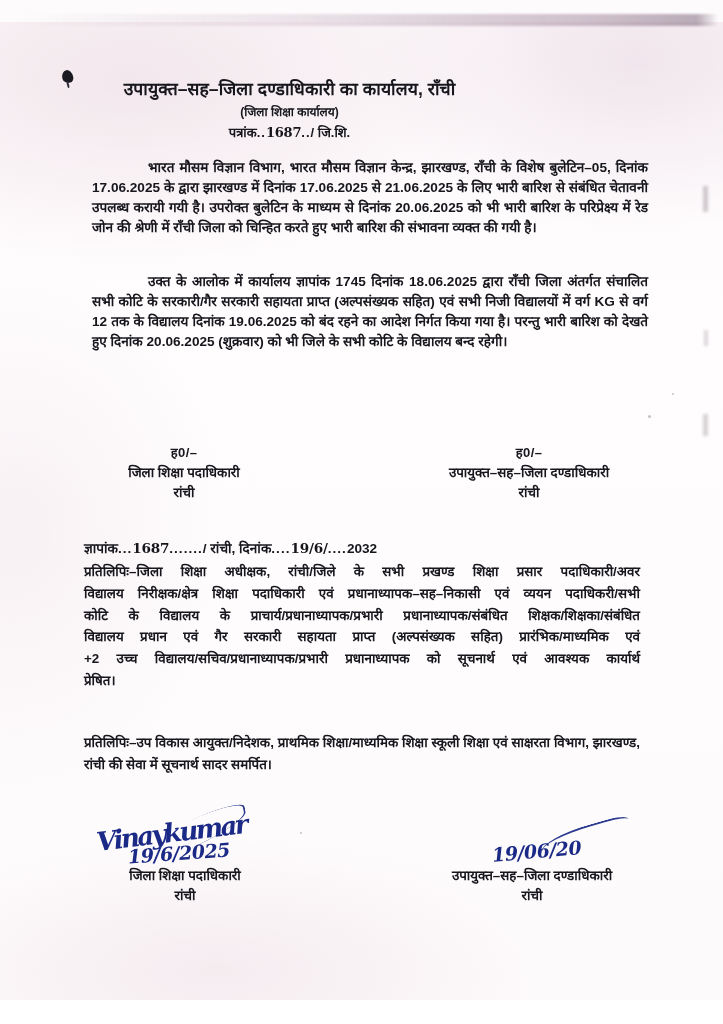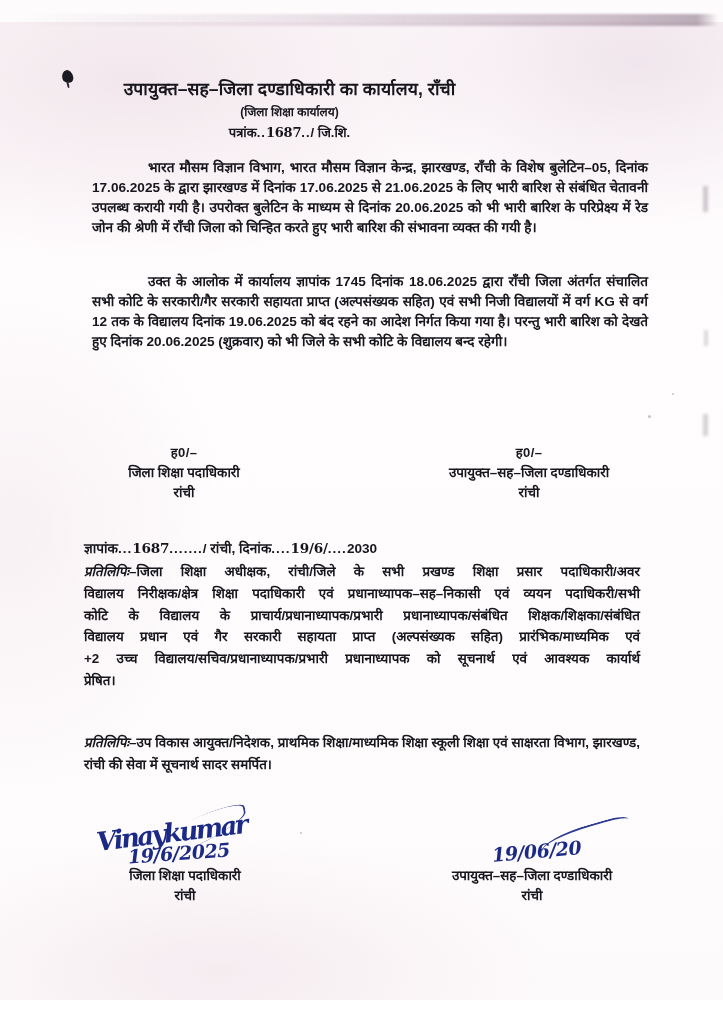--- a/index.html
+++ b/index.html
@@ -189,21 +189,20 @@
     left: 84px;
     width: 556px;
     font-size: 13.4px;
     line-height: 21.8px;
     font-weight: 600;
     text-align: justify;
     text-justify: inter-word;
   }
   .copy .lbl {
     font-weight: 700;
-    font-style: italic;
   }
 
   #copy1 { top: 561px; }
   #copy2 { top: 689px; }
   #copy3 { top: 732px; }
   #copy4 { top: 770px; }
 
   .wide { word-spacing: 10px; }
 
   
@@ -303,21 +302,21 @@
       <div>रांची</div>
     </div>
 
     <div class="sig" id="sig-right-top">
       <div class="ho">ह0/–</div>
       <div>उपायुक्त–सह–जिला दण्डाधिकारी</div>
       <div>रांची</div>
     </div>
 
     <div id="memo-line">
-      <span>ज्ञापांक</span><span class="dotlead">...</span><span class="hand">1687</span><span class="dotlead">.......</span><span>/ रांची, दिनांक</span><span class="dotlead">....</span><span class="hand">19/6/</span><span class="dotlead">....</span><span>2030</span>
+      <span>ज्ञापांक</span><span class="dotlead">...</span><span class="hand">1687</span><span class="dotlead">.......</span><span>/ रांची, दिनांक</span><span class="dotlead">....</span><span class="hand">19/6/</span><span class="dotlead">....</span><span>2032</span>
     </div>
 
     <div class="copy" id="copy1">
       <span class="lbl">प्रतिलिपिः–</span><span class="wide">जिला शिक्षा अधीक्षक, रांची/जिले के सभी प्रखण्ड शिक्षा प्रसार पदाधिकारी/अवर विद्यालय निरीक्षक/क्षेत्र शिक्षा पदाधिकारी एवं प्रधानाध्यापक–सह–निकासी एवं व्ययन पदाधिकरी/सभी कोटि के विद्यालय के प्राचार्य/प्रधानाध्यापक/प्रभारी प्रधानाध्यापक/संबंधित शिक्षक/शिक्षका/संबंधित विद्यालय प्रधान एवं गैर सरकारी सहायता प्राप्त (अल्पसंख्यक सहित) प्रारंभिक/माध्यमिक एवं +2 उच्च विद्यालय/सचिव/प्रधानाध्यापक/प्रभारी प्रधानाध्यापक को सूचनार्थ एवं आवश्यक कार्यार्थ प्रेषित।</span>
     </div>
 
 
     <div class="copy" id="copy3">
       <span class="lbl">प्रतिलिपिः–</span><span>उप विकास आयुक्त/निदेशक, प्राथमिक शिक्षा/माध्यमिक शिक्षा स्कूली शिक्षा एवं साक्षरता विभाग, झारखण्ड, रांची की सेवा में सूचनार्थ सादर समर्पित।</span>
     </div>

